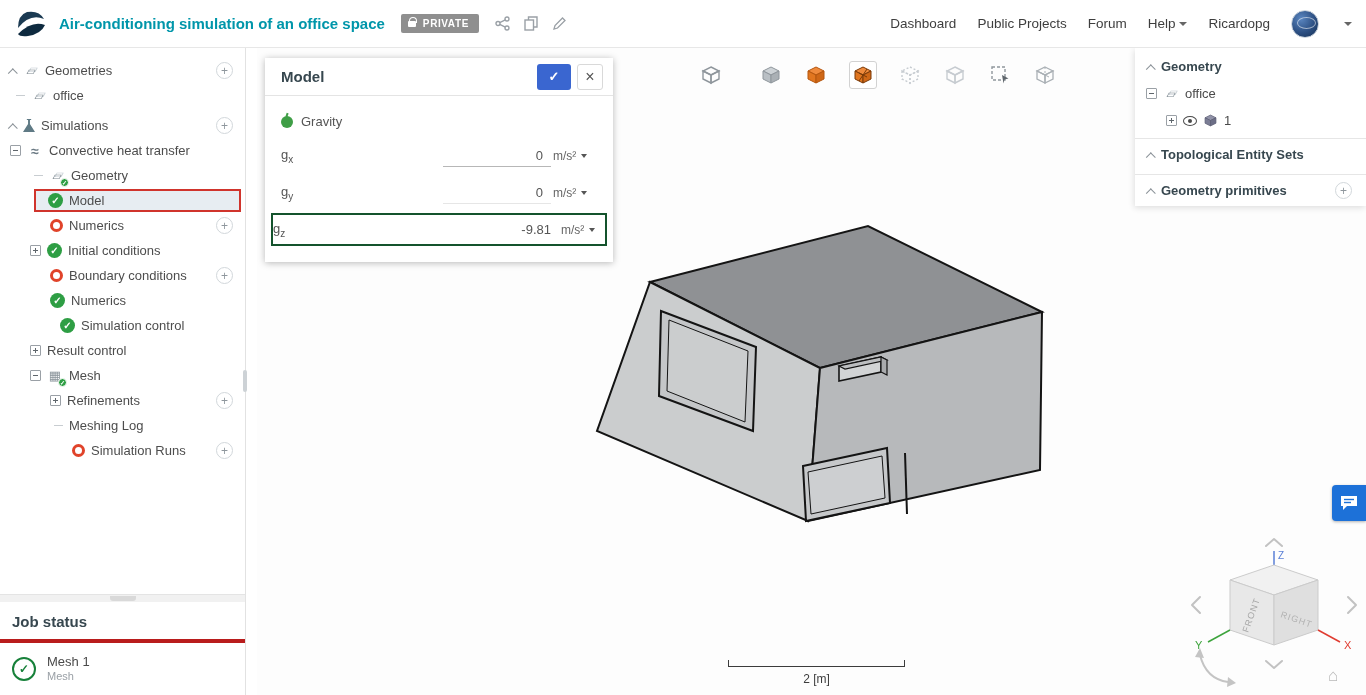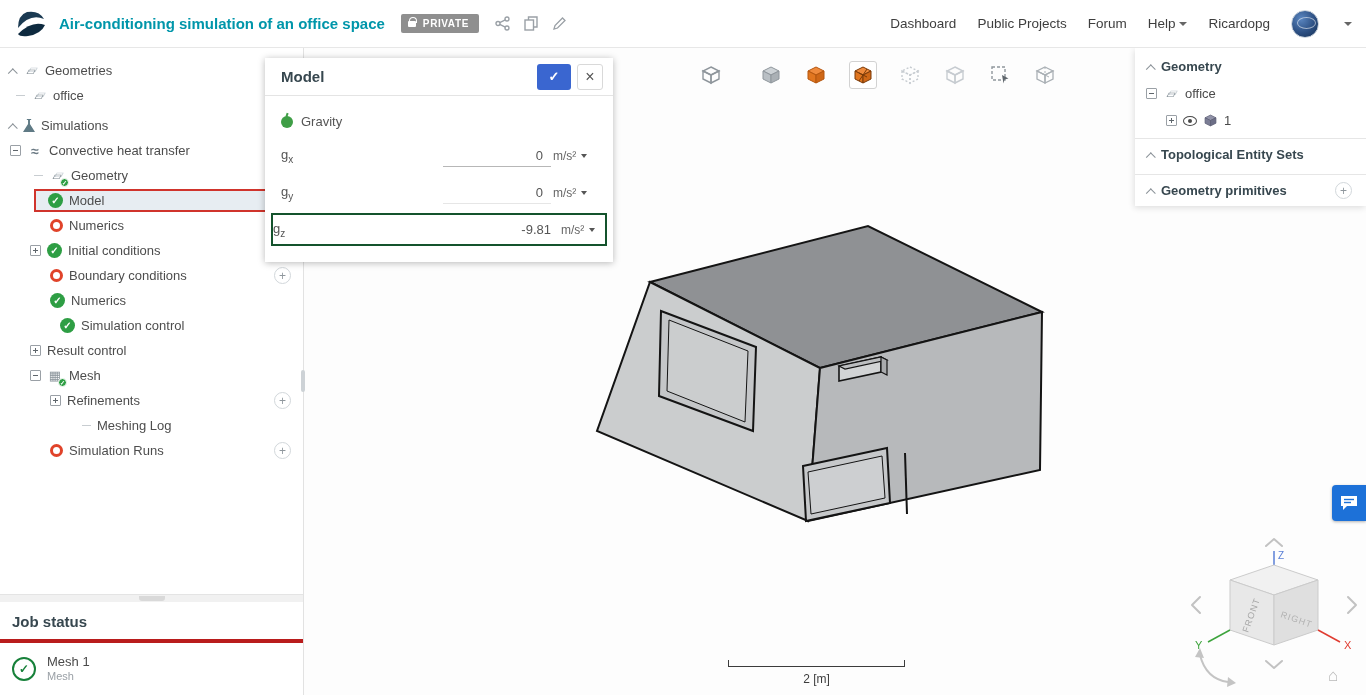--- a/index.html
+++ b/index.html
@@ -23,21 +23,21 @@
   .nav-link{cursor:pointer}
   .dd-caret{display:inline-block;width:0;height:0;border-left:4px solid transparent;
     border-right:4px solid transparent;border-top:4.5px solid #666;margin-left:4px;vertical-align:middle}
   .avatar{width:28px;height:28px;border-radius:50%;flex:none;
     background:radial-gradient(circle at 35% 30%,#5a86c0 0%,#2c4f82 55%,#142e52 100%);
     border:1px solid #c9d2dc;position:relative;overflow:hidden}
   .avatar::after{content:"";position:absolute;left:5px;top:6px;width:17px;height:10px;
     border:1.5px solid rgba(255,255,255,.55);border-radius:50%}
 
   
-  .sidebar{position:absolute;top:48px;left:0;bottom:0;width:304px;background:#fff;
+  .sidebar{position:absolute;top:48px;left:0;bottom:0;width:246px;background:#fff;
     border-right:1px solid #e2e2e2;display:flex;flex-direction:column;z-index:40}
   .tree{flex:1;padding-top:10px;overflow:hidden}
   .row{display:flex;align-items:center;height:25px;position:relative;color:#4d4d4d;cursor:pointer}
   .row>*{margin-right:6px;flex:none}
   .lbl{white-space:nowrap}
   .dash{width:9px;height:1px;background:#c8cdd1}
   .caret-up{width:7px;height:7px;border-left:1.5px solid #8a9197;border-top:1.5px solid #8a9197;
     transform:rotate(45deg) translateY(1px);margin-top:3px}
   .exp{width:11px;height:11px;border:1px solid #9aa0a6;background:#fff;position:relative;border-radius:1px}
   .exp::before{content:"";position:absolute;left:2px;right:2px;top:4px;height:1px;background:#5f6archive;background:#5f666c}
@@ -267,26 +267,26 @@
         </span>
       <span class="lbl">Mesh</span>
     </div>
 
     <div class="row" style="padding-left:50px">
       <span class="exp plus"></span>
       <span class="lbl">Refinements</span>
       <span class="plus-btn"></span>
     </div>
 
-    <div class="row" style="padding-left:82px">
+    <div class="row" style="padding-left:54px">
       <span class="dash"></span>
       <span class="lbl">Meshing Log</span>
     </div>
 
-    <div class="row" style="padding-left:50px">
+    <div class="row" style="padding-left:72px">
       <span class="ic ic-todo"></span>
       <span class="lbl">Simulation Runs</span>
       <span class="plus-btn"></span>
     </div>
 
   </div>
   <span class="panel-grip"></span>
 
   <div class="job-band">
     <span class="job-handle"></span>

